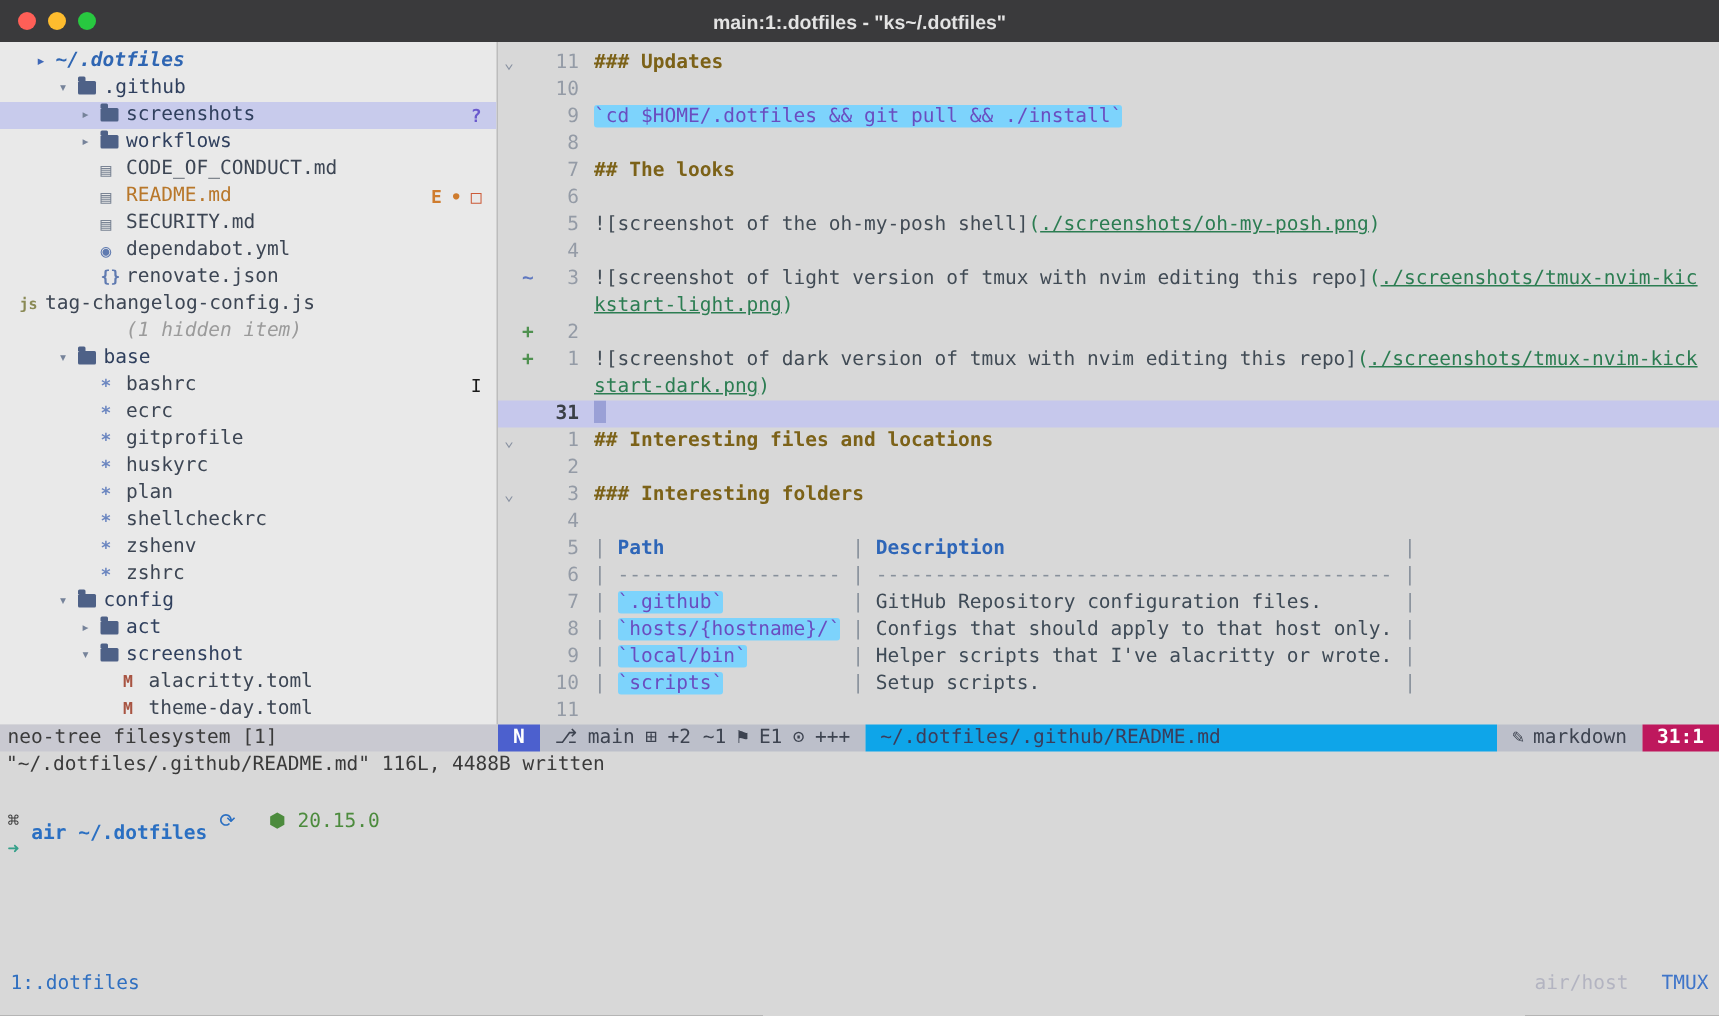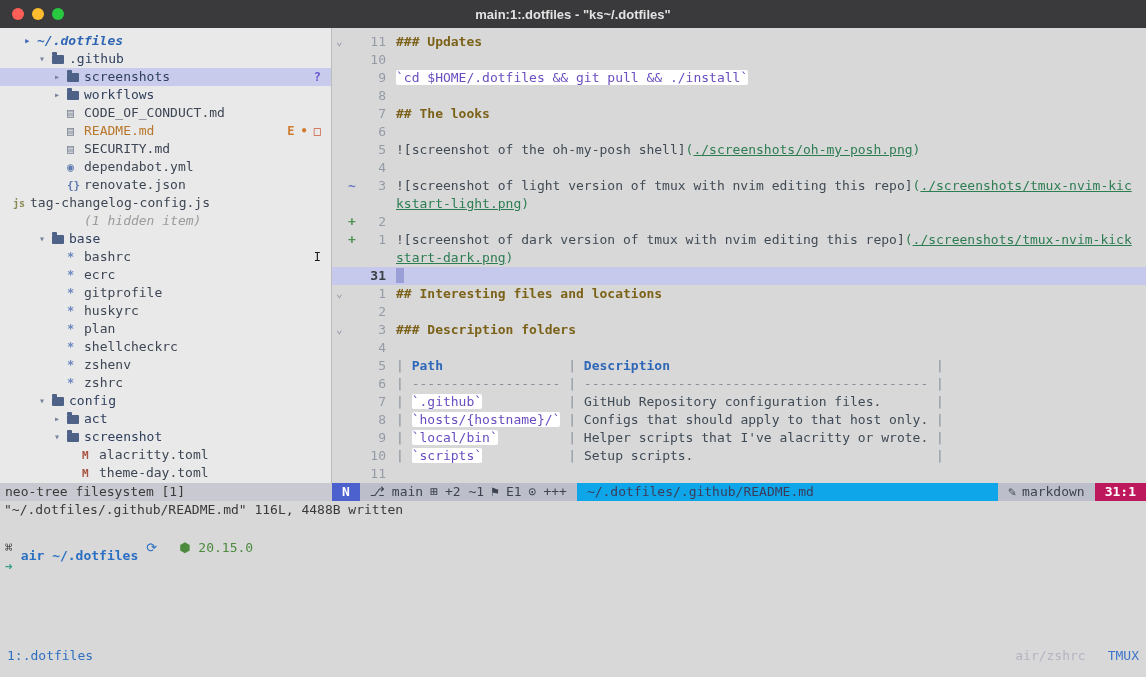--- a/index.html
+++ b/index.html
@@ -49,21 +49,21 @@
   .eline { height:18px; line-height:18px; display:flex; align-items:center; padding-left:4px; white-space:pre; }
   .eline.cur { background:#c6c8ec; }
   .fold { width:12px; color:#8a93a2; font-size:11px; flex:none; }
   .sign { width:10px; flex:none; font-weight:bold; }
   .sign.s-tilde { color:#5f78c0; }
   .sign.s-plus { color:#4f9150; }
   .num { width:28px; text-align:right; margin-right:10px; color:#949ba6; flex:none; }
   .cur .num { color:#3a3f46; font-weight:bold; }
   .etext { flex:1; overflow:hidden; }
   .seg-h { color:#7c6218; font-weight:bold; }
-  .seg-code { color:#6a4dc0; background:#ffffff; border-radius:2px; }
+  .seg-code { color:#6a4dc0; background:#7dd3fc; border-radius:2px; }
   .seg-txt { color:#414b55; }
   .seg-par { color:#2c7d52; }
   .seg-link { color:#2c7d52; text-decoration:underline; }
   .seg-pipe { color:#87909b; }
   .seg-th { color:#2e66b8; font-weight:bold; }
   .seg-cell { color:#3e4a56; }
   .seg-sp { color:inherit; }
   .cursor-block { display:inline-block; width:8px; height:15px; background:#9aa0d6; vertical-align:-3px; }
 
   
@@ -148,21 +148,21 @@
             <div class="eline"><span class="fold"></span><span class="sign"></span><span class="num">5</span><span class="etext"><span class="seg-txt">![screenshot of the oh-my-posh shell]</span><span class="seg-par">(</span><span class="seg-link">./screenshots/oh-my-posh.png</span><span class="seg-par">)</span></span></div>
             <div class="eline"><span class="fold"></span><span class="sign"></span><span class="num">4</span><span class="etext"></span></div>
             <div class="eline"><span class="fold"></span><span class="sign s-tilde">~</span><span class="num">3</span><span class="etext"><span class="seg-txt">![screenshot of light version of tmux with nvim editing this repo]</span><span class="seg-par">(</span><span class="seg-link">./screenshots/tmux-nvim-kic</span></span></div>
             <div class="eline"><span class="fold"></span><span class="sign"></span><span class="num"></span><span class="etext"><span class="seg-link">kstart-light.png</span><span class="seg-par">)</span></span></div>
             <div class="eline"><span class="fold"></span><span class="sign s-plus">+</span><span class="num">2</span><span class="etext"></span></div>
             <div class="eline"><span class="fold"></span><span class="sign s-plus">+</span><span class="num">1</span><span class="etext"><span class="seg-txt">![screenshot of dark version of tmux with nvim editing this repo]</span><span class="seg-par">(</span><span class="seg-link">./screenshots/tmux-nvim-kick</span></span></div>
             <div class="eline"><span class="fold"></span><span class="sign"></span><span class="num"></span><span class="etext"><span class="seg-link">start-dark.png</span><span class="seg-par">)</span></span></div>
             <div class="eline cur"><span class="fold"></span><span class="sign"></span><span class="num">31</span><span class="etext"><span class="cursor-block"></span></span></div>
             <div class="eline"><span class="fold">⌄</span><span class="sign"></span><span class="num">1</span><span class="etext"><span class="seg-h">## Interesting files and locations</span></span></div>
             <div class="eline"><span class="fold"></span><span class="sign"></span><span class="num">2</span><span class="etext"></span></div>
-            <div class="eline"><span class="fold">⌄</span><span class="sign"></span><span class="num">3</span><span class="etext"><span class="seg-h">### Description folders</span></span></div>
+            <div class="eline"><span class="fold">⌄</span><span class="sign"></span><span class="num">3</span><span class="etext"><span class="seg-h">### Interesting folders</span></span></div>
             <div class="eline"><span class="fold"></span><span class="sign"></span><span class="num">4</span><span class="etext"></span></div>
             <div class="eline"><span class="fold"></span><span class="sign"></span><span class="num">5</span><span class="etext"><span class="seg-pipe">| </span><span class="seg-th">Path</span><span class="seg-sp">               </span><span class="seg-pipe"> | </span><span class="seg-th">Description</span><span class="seg-sp">                                 </span><span class="seg-pipe"> |</span></span></div>
             <div class="eline"><span class="fold"></span><span class="sign"></span><span class="num">6</span><span class="etext"><span class="seg-pipe">| ------------------- | -------------------------------------------- |</span></span></div>
             <div class="eline"><span class="fold"></span><span class="sign"></span><span class="num">7</span><span class="etext"><span class="seg-pipe">| </span><span class="seg-code">`.github`</span><span class="seg-sp">          </span><span class="seg-pipe"> | </span><span class="seg-cell">GitHub Repository configuration files.</span><span class="seg-sp">      </span><span class="seg-pipe"> |</span></span></div>
             <div class="eline"><span class="fold"></span><span class="sign"></span><span class="num">8</span><span class="etext"><span class="seg-pipe">| </span><span class="seg-code">`hosts/{hostname}/`</span><span class="seg-pipe"> | </span><span class="seg-cell">Configs that should apply to that host only.</span><span class="seg-pipe"> |</span></span></div>
             <div class="eline"><span class="fold"></span><span class="sign"></span><span class="num">9</span><span class="etext"><span class="seg-pipe">| </span><span class="seg-code">`local/bin`</span><span class="seg-sp">        </span><span class="seg-pipe"> | </span><span class="seg-cell">Helper scripts that I've alacritty or wrote.</span><span class="seg-pipe"> |</span></span></div>
             <div class="eline"><span class="fold"></span><span class="sign"></span><span class="num">10</span><span class="etext"><span class="seg-pipe">| </span><span class="seg-code">`scripts`</span><span class="seg-sp">          </span><span class="seg-pipe"> | </span><span class="seg-cell">Setup scripts.</span><span class="seg-sp">                              </span><span class="seg-pipe"> |</span></span></div>
             <div class="eline"><span class="fold"></span><span class="sign"></span><span class="num">11</span><span class="etext"></span></div>
           </div>
       </div>
@@ -195,19 +195,19 @@
       <span class="p-apple">⌘</span>
       <span class="p-host">air ~/.dotfiles</span>
       <span class="p-sync">⟳</span>
       <span class="p-node"><span>⬢</span> <span>20.15.0</span></span>
     </div>
     <div class="arrowline">➜</div>
 
     <div class="tmuxbar">
       <span class="tmux-left">1:.dotfiles</span>
       <span class="tmux-right">
-        <span class="tmux-session">air/zshrc</span>
+        <span class="tmux-session">air/host</span>
         <span class="tmux-label">TMUX</span>
       </span>
     </div>
 
   </div>
 </div>
 
 </body></html>

